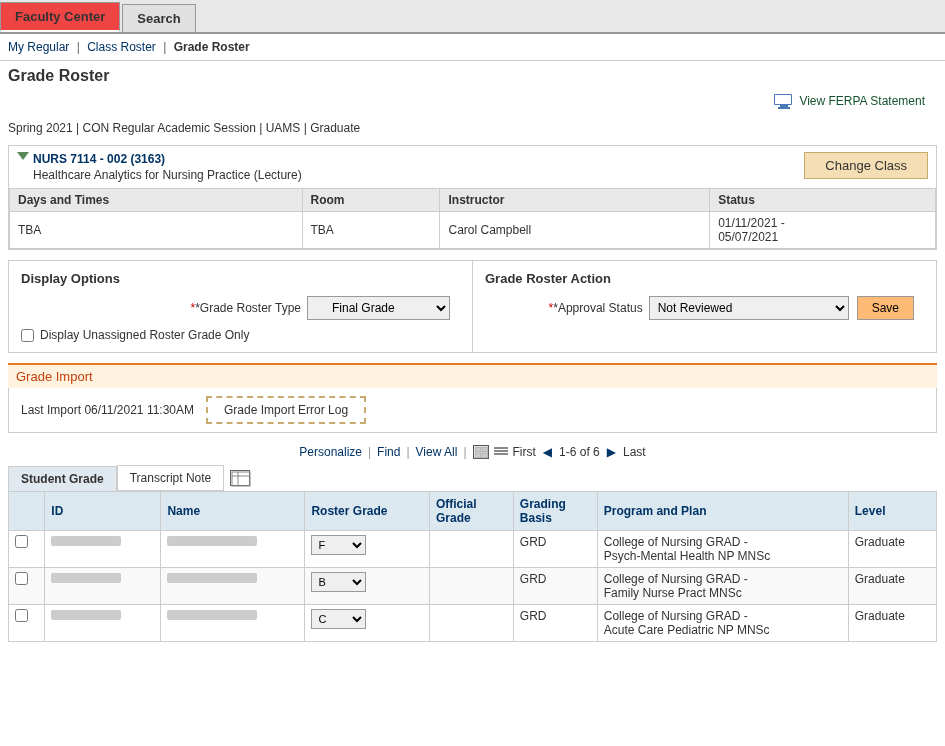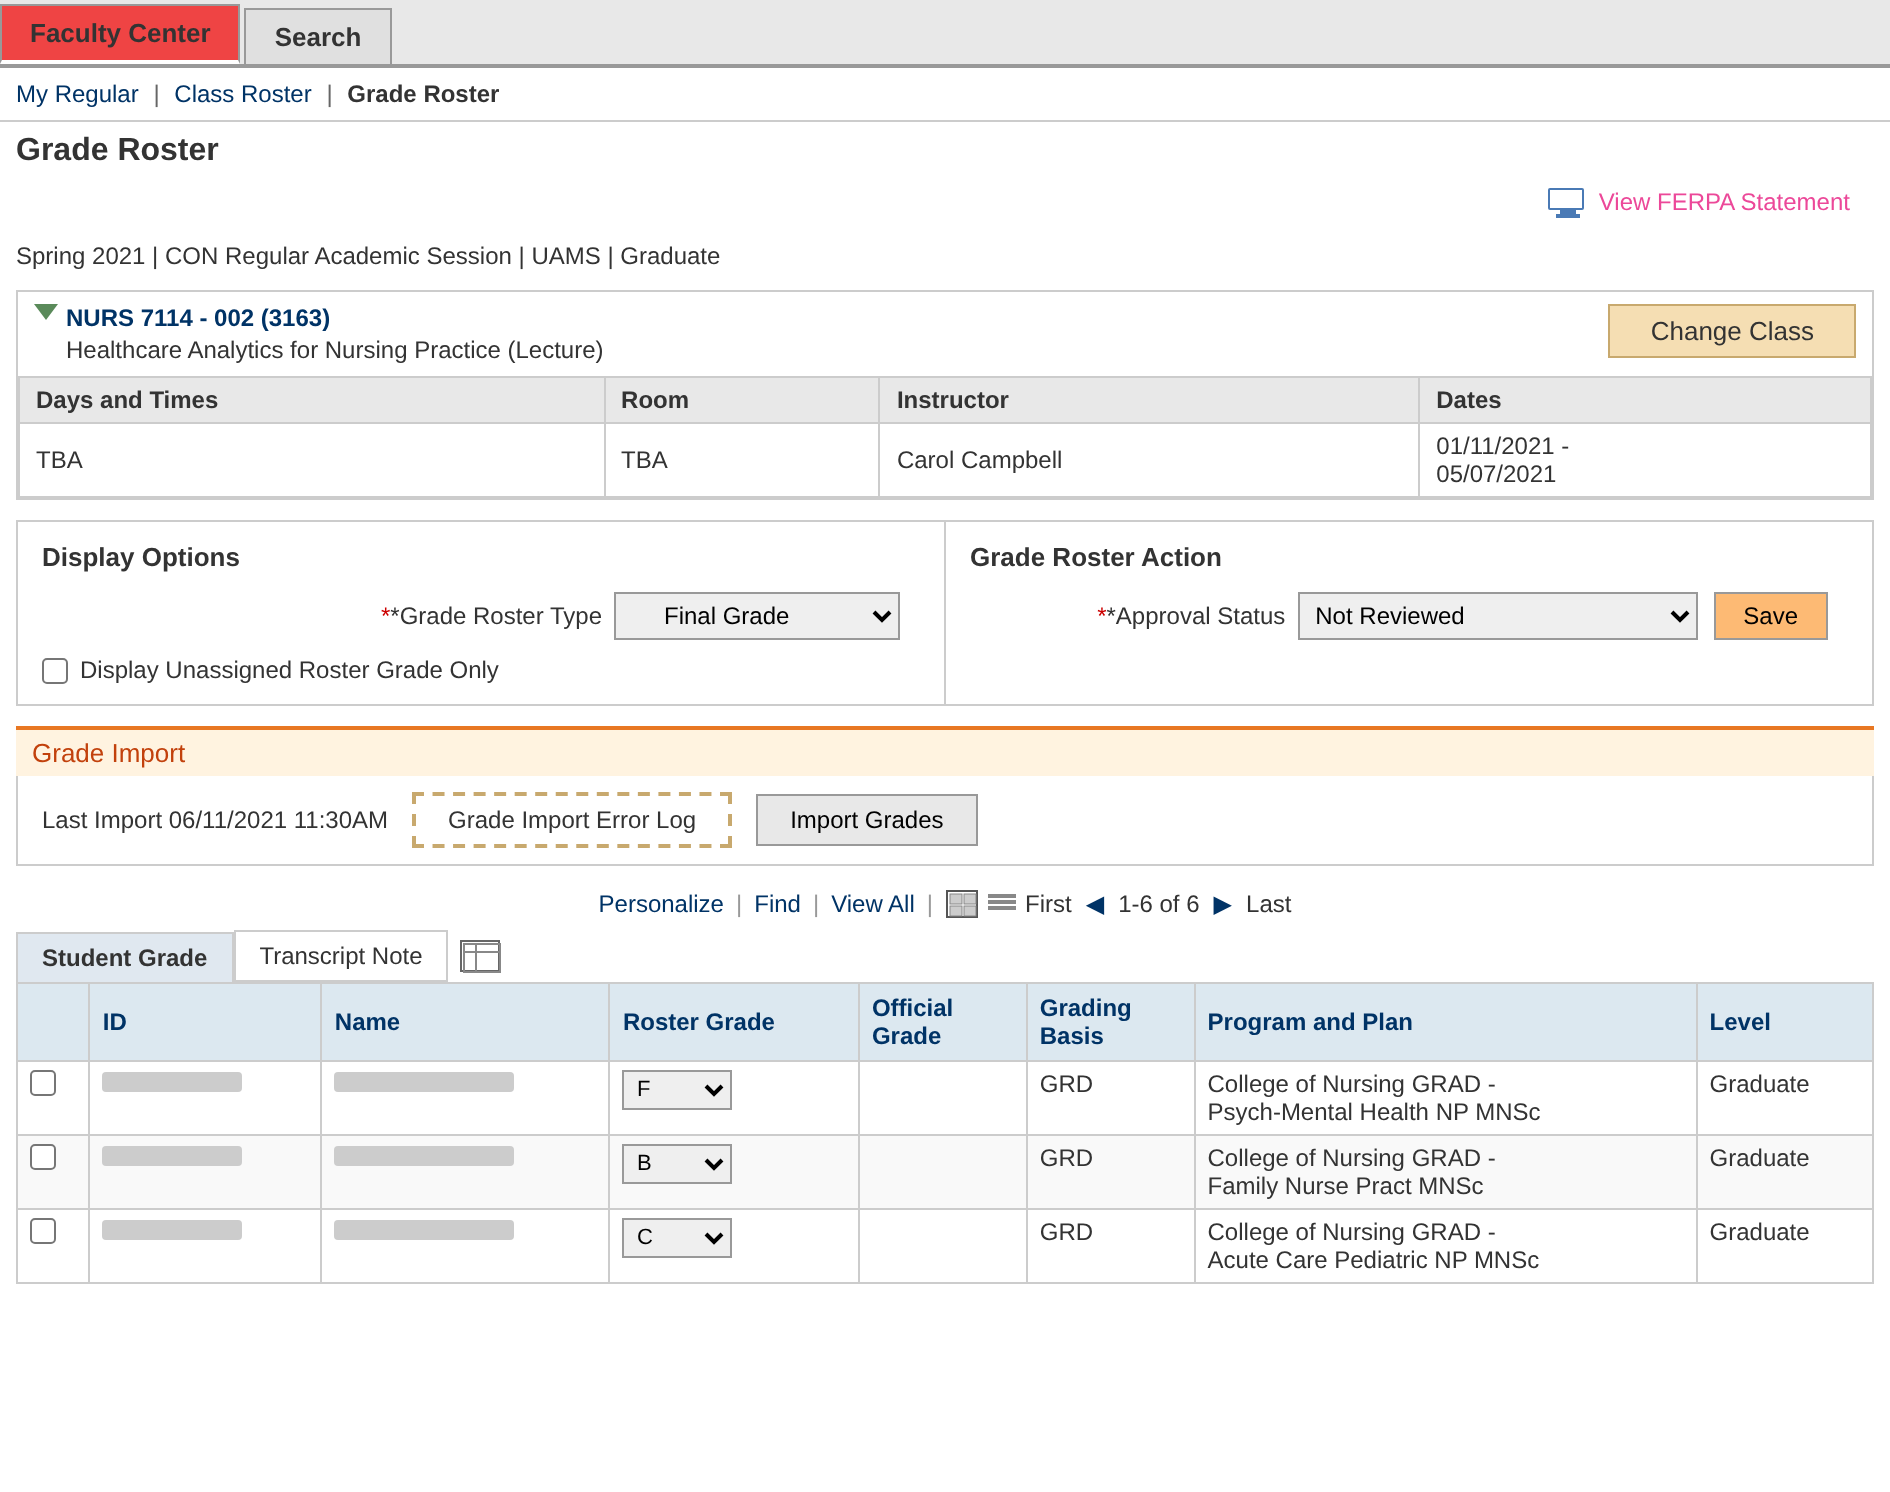--- a/index.html
+++ b/index.html
@@ -14,21 +14,21 @@
     .breadcrumb { padding: 6px 8px; font-size: 12px; color: #333; border-bottom: 1px solid #ccc; }
     .breadcrumb a { color: #036; text-decoration: none; }
     .breadcrumb span { color: #666; }
     .sep { margin: 0 4px; }
     
     
     .page-title { padding: 6px 8px 4px 8px; font-size: 16px; font-weight: bold; color: #333; }
     
     
     .ferpa-row { display: flex; justify-content: flex-end; padding: 4px 20px 8px 8px; }
-    .ferpa-link { color: #ec4899; text-decoration: none; font-size: 12px; display: flex; align-items: center; gap: 4px; }
+    .ferpa-link { color: #14532d; text-decoration: none; font-size: 12px; display: flex; align-items: center; gap: 4px; }
     
     
     .session-info { padding: 4px 8px 6px 8px; color: #333; font-size: 12px; }
     
     
     .class-section { margin: 4px 8px; border: 1px solid #ccc; }
     .class-section-header { display: flex; justify-content: space-between; align-items: flex-start; padding: 6px 8px; }
     .class-info { flex: 1; }
     .class-link { color: #036; text-decoration: none; font-size: 12px; font-weight: bold; }
     .class-subtitle { font-size: 12px; color: #333; margin-top: 2px; }
@@ -128,21 +128,21 @@
       </div>
     </div>
     <button class="change-class-btn">Change Class</button>
   </div>
   <table class="schedule-table">
     <thead>
       <tr>
         <th>Days and Times</th>
         <th>Room</th>
         <th>Instructor</th>
-        <th>Dates</th>
+        <th>Status</th>
       </tr>
     </thead>
     <tbody>
       <tr>
         <td>TBA</td>
         <td>TBA</td>
         <td>Carol Campbell</td>
         <td style="white-space:pre-line;">01/11/2021 -
 05/07/2021</td>
       </tr>
@@ -188,21 +188,20 @@
 <div class="grade-import">
   <div class="grade-import-header">
     <h3>Grade Import</h3>
   </div>
   <div class="grade-import-body">
     <div class="import-controls">
       <span class="last-import-label">
         <span>Last Import</span>&nbsp;<span>06/11/2021 11:30AM</span>
       </span>
       <button class="error-log-btn">Grade Import Error Log</button>
-      <button class="import-grades-btn">Import Grades</button>
     </div>
   </div>
 </div>
 
 <div class="table-controls">
   <a href="#">Personalize</a>
   <span class="sep-pipe">|</span>
   <a href="#">Find</a>
   <span class="sep-pipe">|</span>
   <a href="#">View All</a>

